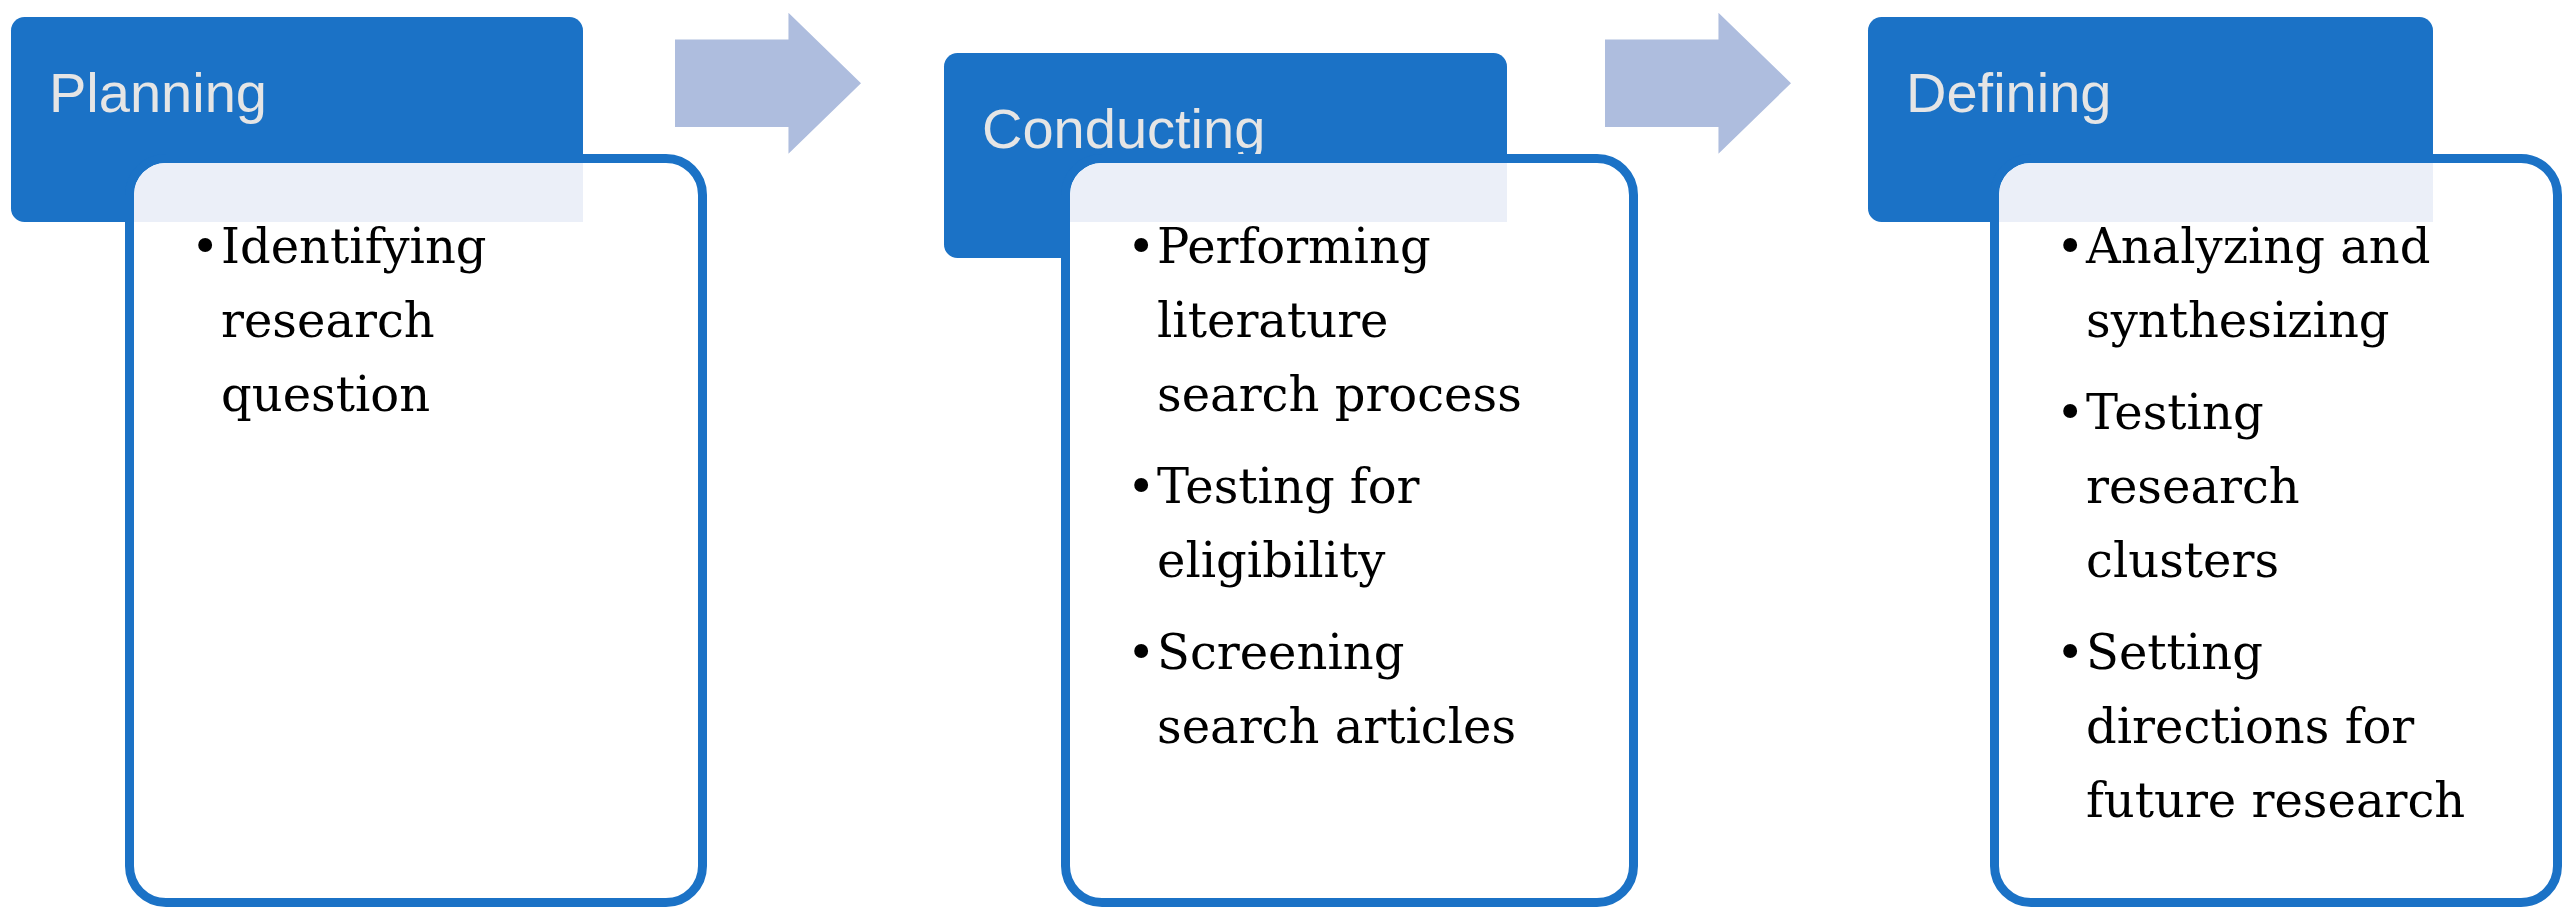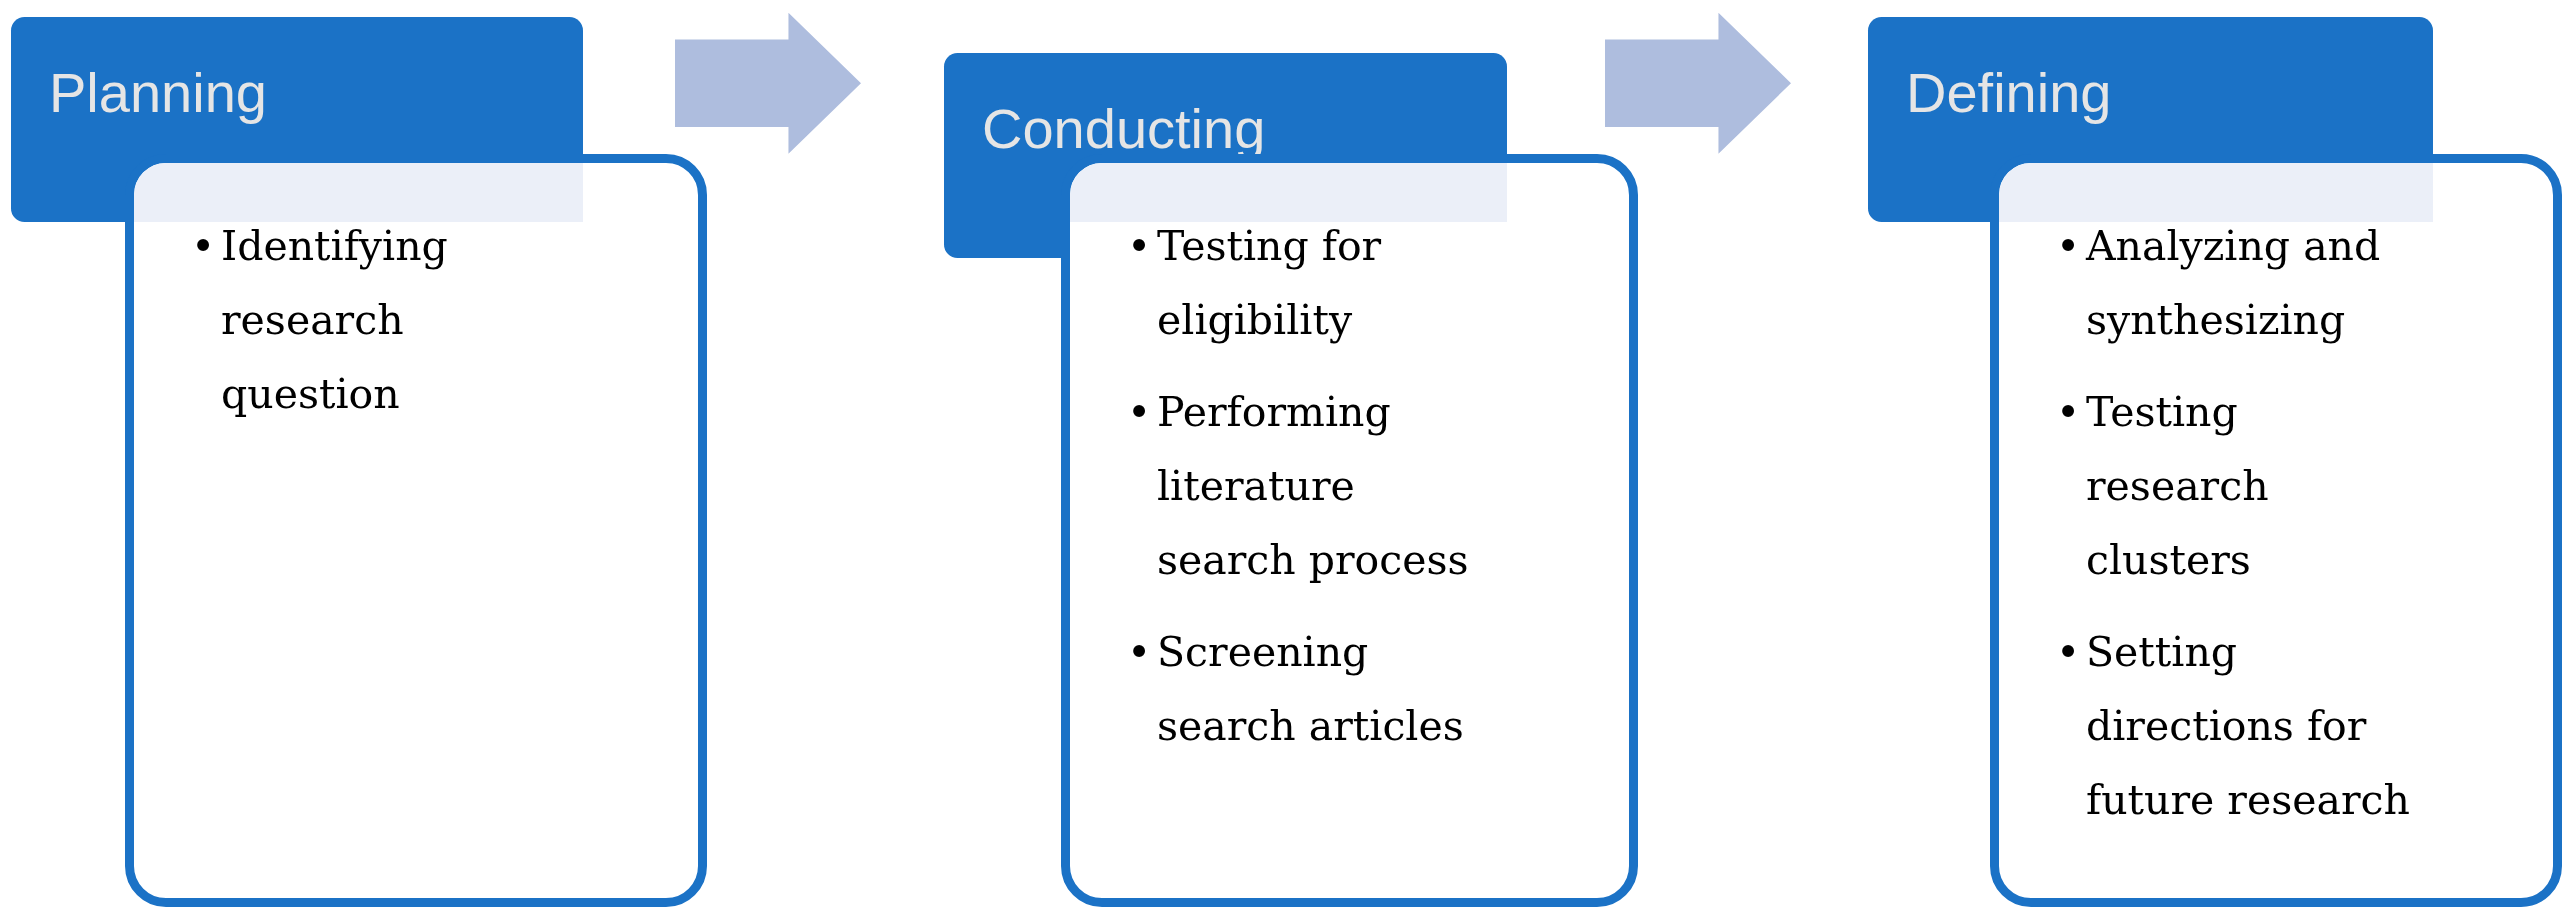--- a/index.html
+++ b/index.html
@@ -43,21 +43,21 @@
     top:0;left:0;height:59px;
     background:var(--strip,#EBEFF8);
     border-top-left-radius:31px;
   }
   .bullets{
     position:relative;
     margin:0;
     padding:46px 17px 0 57px;
     list-style:none;
     font-family:"DejaVu Serif","Liberation Serif",serif;
-    font-size:41px;
+    font-size:48px;
     line-height:74px;
     color:#000;
   }
   .bullets li{
     padding-left:30px;
     text-indent:-30px;
     white-space:pre-line;
     margin:0 0 18px 0;
   }
   .bullets li::before{
@@ -104,25 +104,25 @@
   </div>
 
   <div class="flow-arrow a1"></div>
 
   <div class="phase-header p2h">
     <h2 class="label">Conducting</h2>
   </div>
   <div class="phase-body p2b">
     <div class="overlap-strip p2s"></div>
     <ul class="bullets">
-      <li>Testing for
-eligibility</li>
       <li>Performing
 literature
 search process</li>
+      <li>Testing for
+eligibility</li>
       <li>Screening
 search articles</li>
     </ul>
   </div>
 
   <div class="flow-arrow a2"></div>
 
   <div class="phase-header p3h">
     <h2 class="label">Defining</h2>
   </div>

